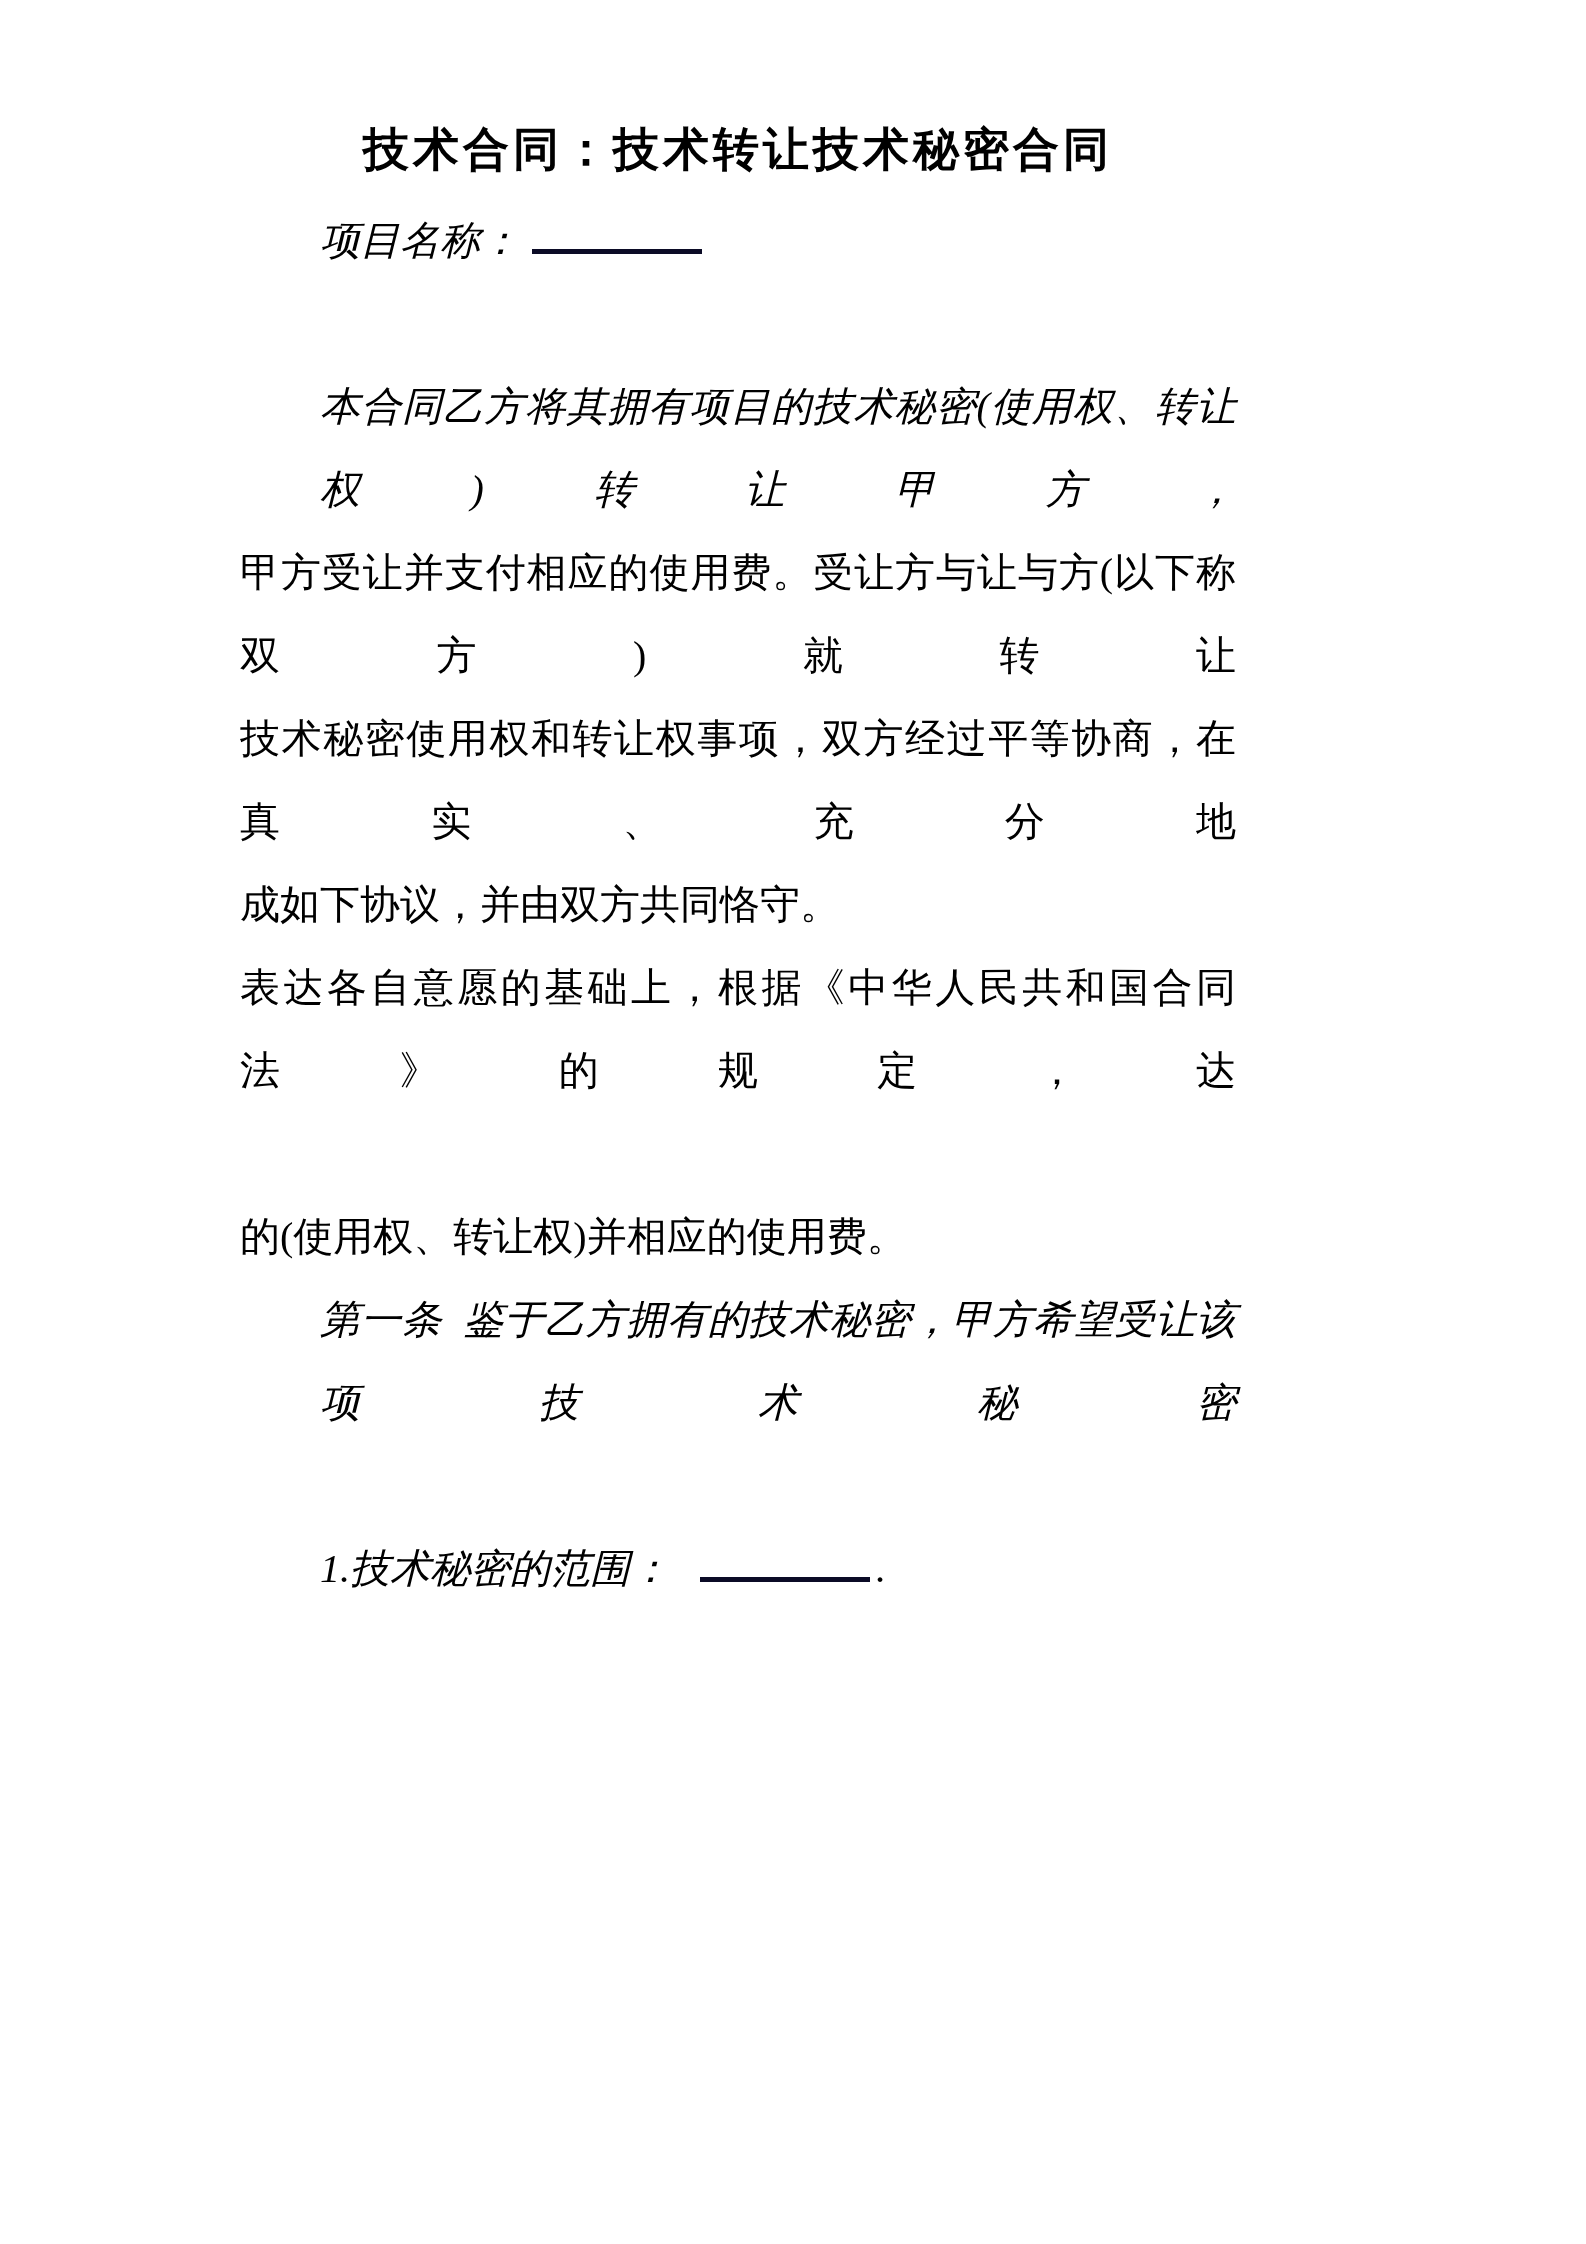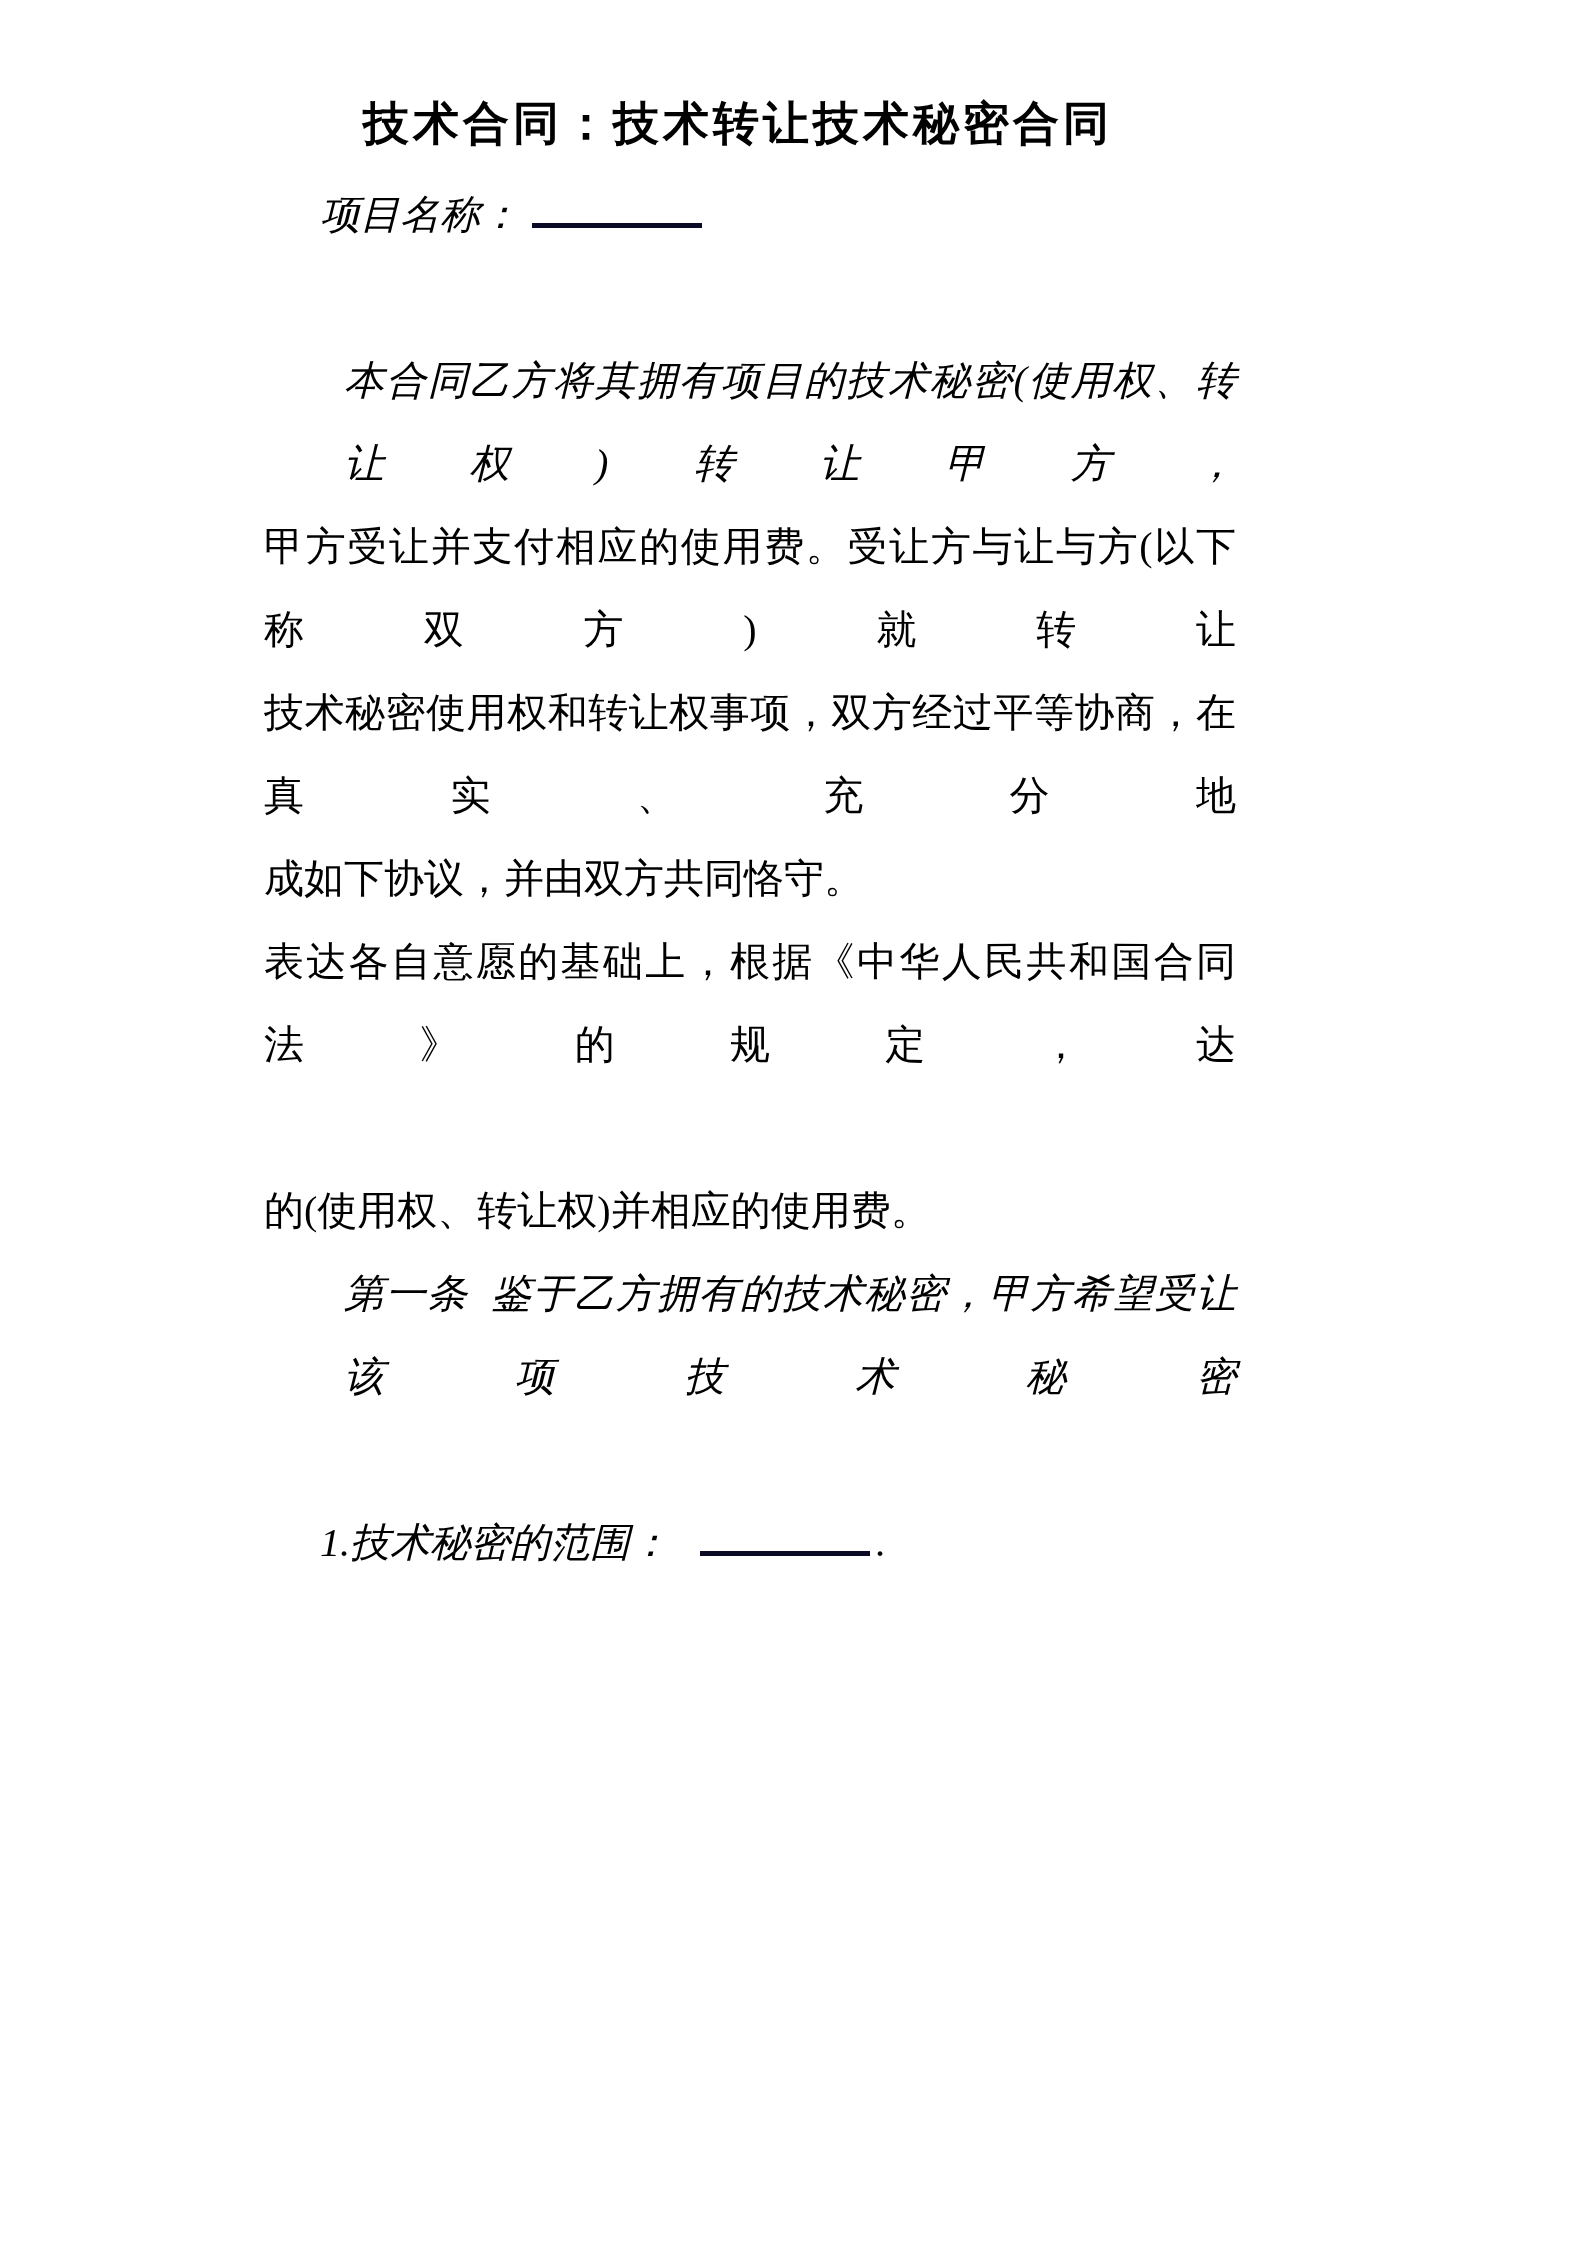--- a/index.html
+++ b/index.html
@@ -5,42 +5,41 @@
   html, body {
     margin: 0;
     padding: 0;
     background: #ffffff;
   }
   .page {
     position: relative;
     width: 1458px;
     height: 2244px;
     box-sizing: border-box;
-    padding: 82px 222px 0 240px;
+    padding: 108px 222px 0 240px;
     background: #ffffff;
     font-family: "Liberation Serif", "DejaVu Serif", serif;
     font-size: 40px;
     line-height: 83px;
     color: #000000;
     overflow: hidden;
   }
   .title {
     font-size: 46px;
     font-weight: bold;
     text-align: center;
     letter-spacing: 4px;
     line-height: 83px;
     margin: 0 0 8px 0;
   }
   .para {
     margin: 0 0 83px 0;
   }
   .line {
     white-space: normal;
-    margin-left: 24px;
   }
   .indent {
     padding-left: 80px;
     font-style: italic;
   }
   .jfull {
     text-align: justify;
     text-align-last: justify;
   }
   .blank {

